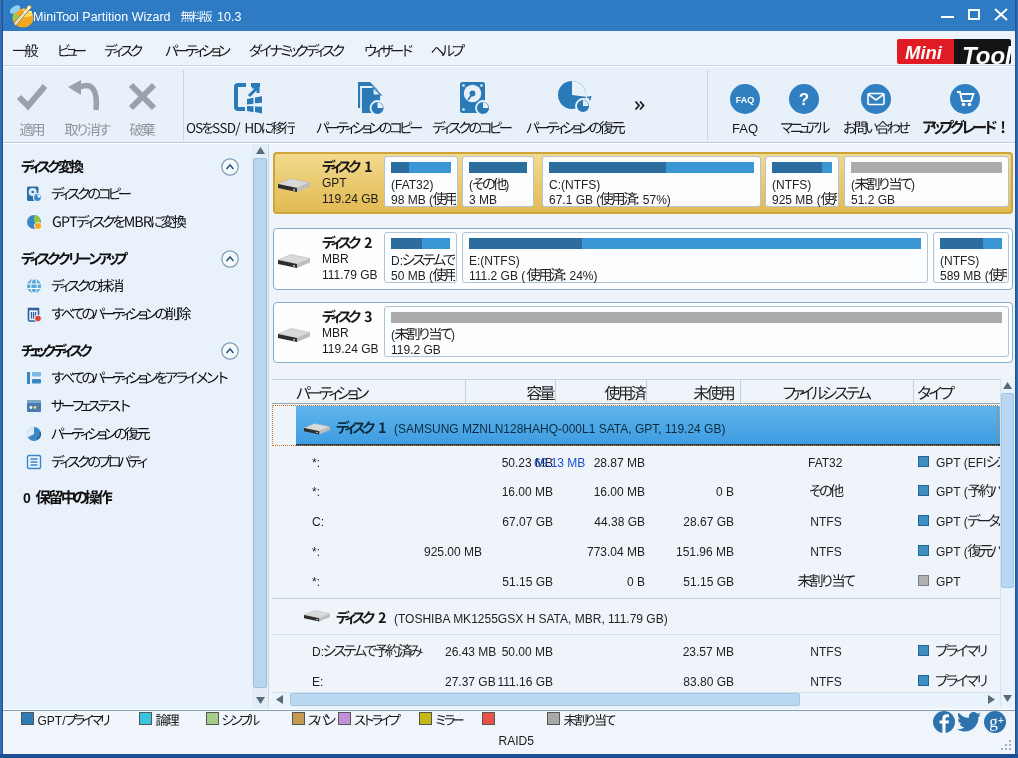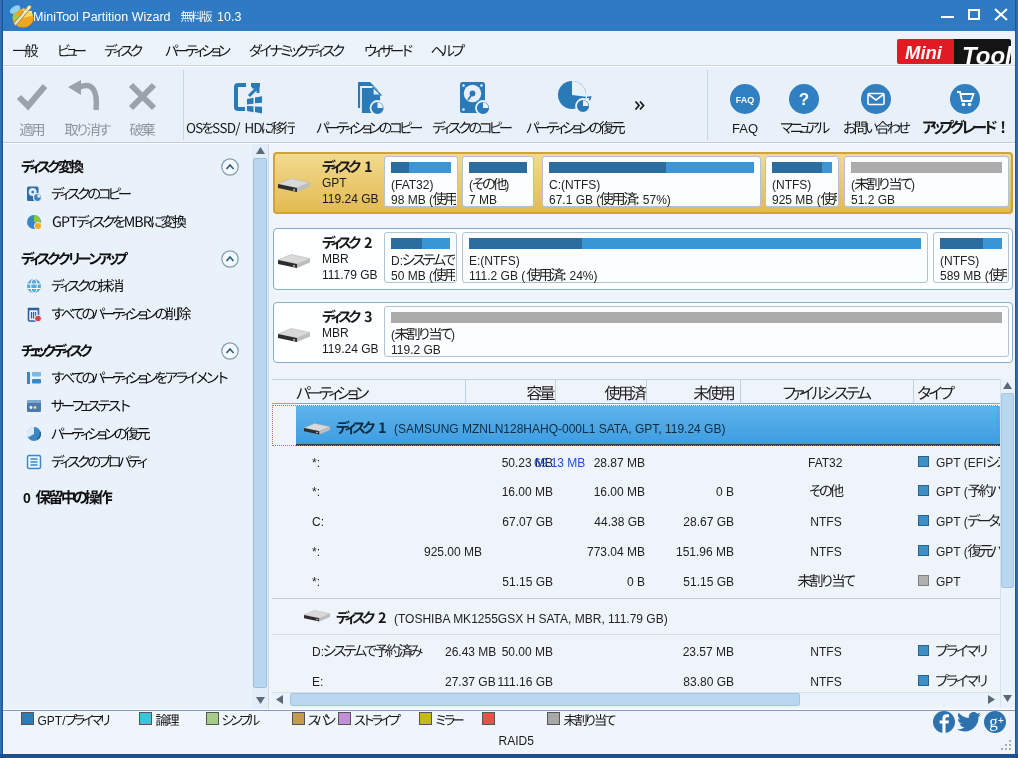--- a/index.html
+++ b/index.html
@@ -684,21 +684,21 @@
 <div style="position:absolute;left:468px;top:178px;width:64px;height:31px;overflow:hidden">
 <div class="x" style="left:1px;top:0px;font-size:12px;color:#222">(</div>
     <svg class="t" style="left:4.996px;top:-1px;width:32px;height:14px;">
       <g transform="translate(0,12) scale(0.0143,-0.0143)" fill="#222">
         <use href="#gR305d" x="-98"></use>
         <use href="#gR306e" x="616"></use>
         <use href="#gR4ed6" x="1386"></use>
       </g>
     </svg>
     <div class="x" style="left:37.236px;top:0px;font-size:12px;color:#222">)</div>
-    <div class="x" style="left:1px;top:15px;font-size:12px;color:#222">7 MB</div>
+    <div class="x" style="left:1px;top:15px;font-size:12px;color:#222">3 MB</div>
 </div>
 <div style="position:absolute;left:542px;top:156px;width:219px;height:51px;background:#fbfdfe;border:1px solid #b0c4d4;border-radius:3px"></div>
 <div style="position:absolute;left:549px;top:162px;width:205px;height:11px;background:#3b96d5"></div>
 <div style="position:absolute;left:549px;top:162px;width:117px;height:11px;background:#2a6d9e"></div>
 <div style="position:absolute;left:548px;top:178px;width:211px;height:31px;overflow:hidden">
 <div class="x" style="left:1px;top:0px;font-size:12px;color:#222">C:(NTFS)</div>
     <div class="x" style="left:1px;top:15px;font-size:12px;color:#222">67.1 GB (</div>
     <svg class="t" style="left:52.36px;top:14px;width:39px;height:14px;">
       <g transform="translate(0,12) scale(0.0143,-0.0143)" fill="#222">
         <use href="#gR4f7f" x="-41"></use>

